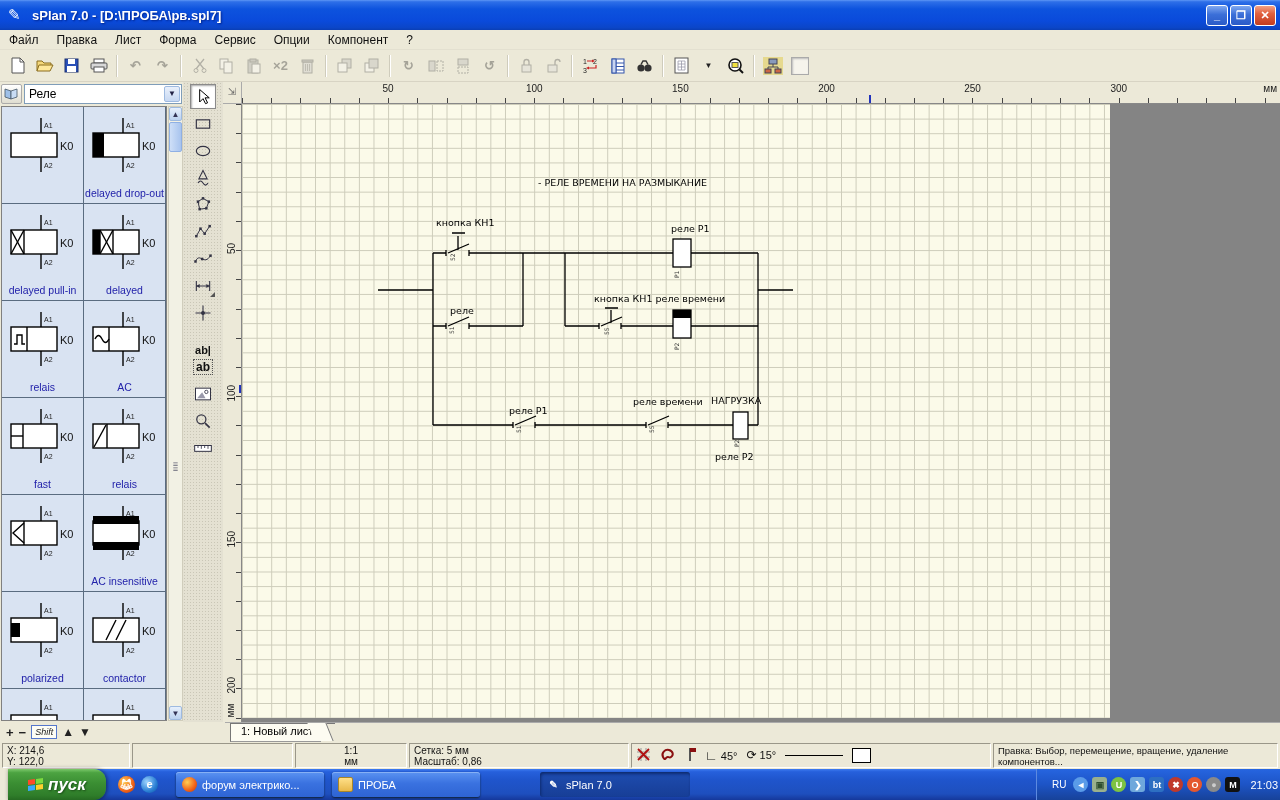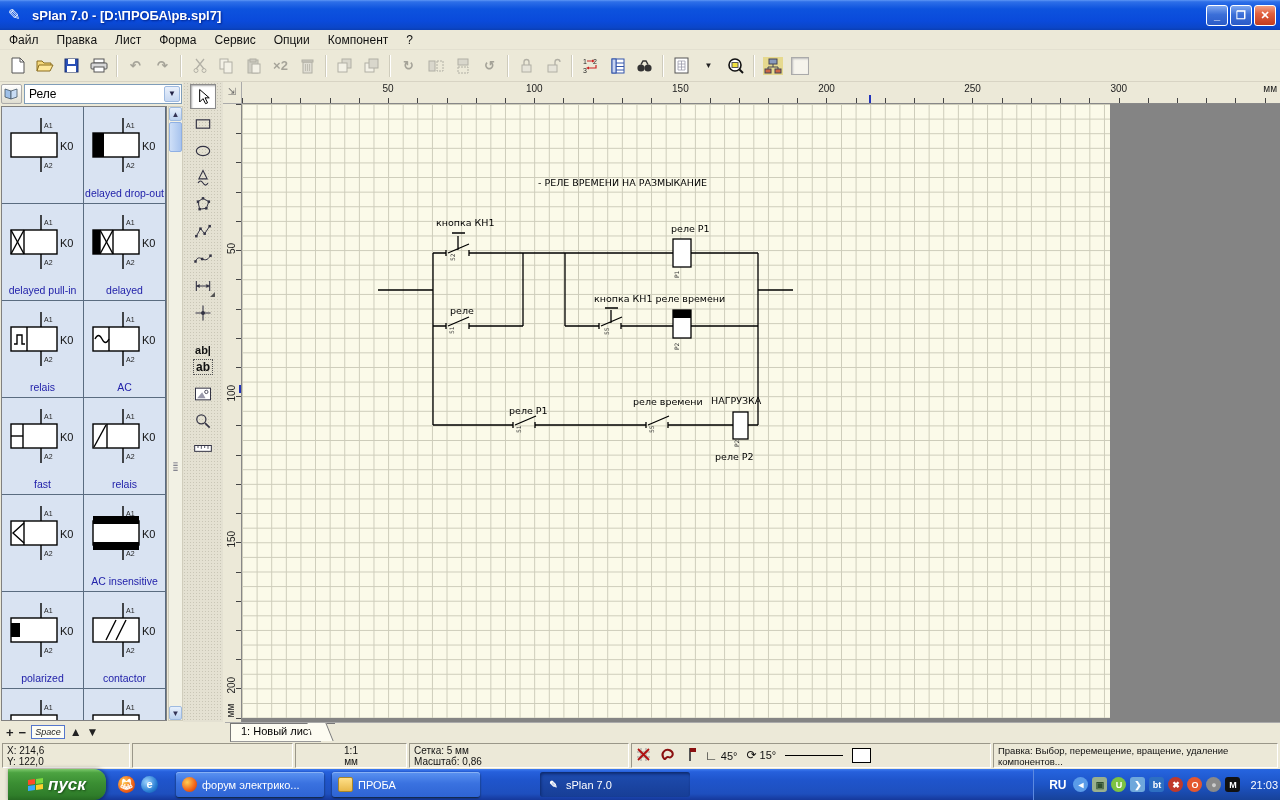--- a/index.html
+++ b/index.html
@@ -123,21 +123,21 @@
   .winflag { display:inline-grid; grid-template-columns:7px 7px; grid-template-rows:5px 5px; gap:1px; transform:skewY(-8deg); }
   .winflag i { display:block; } .wf1{background:#ff4a29;} .wf2{background:#7ddb3f;} .wf3{background:#38a9ff;} .wf4{background:#ffd12e;}
   #quicklaunch { display:flex; align-items:center; gap:6px; padding:0 10px 0 12px; }
   .ql-icon { width:17px; height:17px; border-radius:50%; font-size:11px; line-height:17px; text-align:center; color:#fff; font-weight:bold; }
   .task-btn { width:148px; height:25px; margin-left:8px; border-radius:3px; display:flex; align-items:center; gap:5px; padding:0 6px;
     background:linear-gradient(180deg,#5B93F2,#3A72E0 45%,#2E64D4); box-shadow:inset 0 1px 0 #86b0f5, 0 1px 2px #123; color:#fff; font-size:11px; white-space:nowrap; overflow:hidden; }
   .task-btn.active { background:linear-gradient(180deg,#1E4CB0,#173E96); box-shadow:inset 1px 2px 3px #0d2a6e; margin-left:60px; width:150px; }
   .task-ico { width:15px; height:15px; flex:none; border-radius:2px; font-size:10px; line-height:15px; text-align:center; font-weight:bold; }
   #tray { margin-left:auto; height:31px; display:flex; align-items:center; gap:4px; padding:0 10px 0 12px;
     background:linear-gradient(180deg,#2665E0,#1D54C6 50%,#174299); border-left:1px solid #5d8ae0; }
-  #lang { color:#fff; font-size:12px; font-weight:bold; padding:1px 3px; }
+  #lang { color:#fff; font-size:10px; font-weight:normal; padding:1px 3px; }
   .tray-ico { width:15px; height:15px; display:flex; align-items:center; justify-content:center; font-size:9px; font-weight:bold; }
   #clock { color:#fff; font-size:11px; margin-left:6px; }
 </style>
 </head>
 <body>
 
 <div id="app">
 
   <div id="titlebar">
     <span id="title-icon">✎</span>
@@ -701,21 +701,21 @@
       </svg>
     </div>
   </div>
 
   <div id="tabrow">
     <span id="sheet-tab">1: Новый лист</span>
   </div>
   <div id="pal-footer">
     <span class="fbtn">+</span>
     <span class="fbtn">−</span>
-    <span id="abcd-btn">Space</span>
+    <span id="abcd-btn">Shift</span>
     <span class="arrow-up">▲</span>
     <span class="arrow-dn">▼</span>
   </div>
 
   <div id="statusbar">
     <div class="scell" style="width:128px">
       <div>X: 214,6</div>
         <div>Y: 122,0</div>
     </div>
     <div class="scell" style="width:161px"></div>

